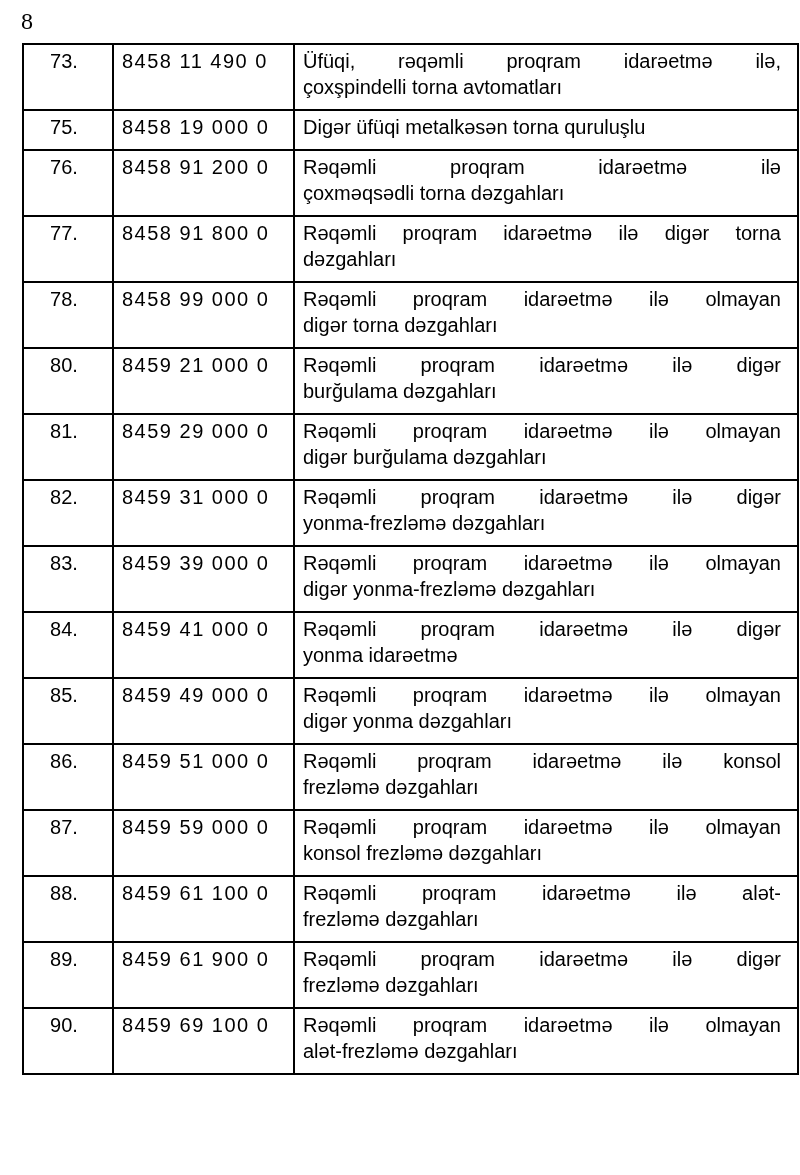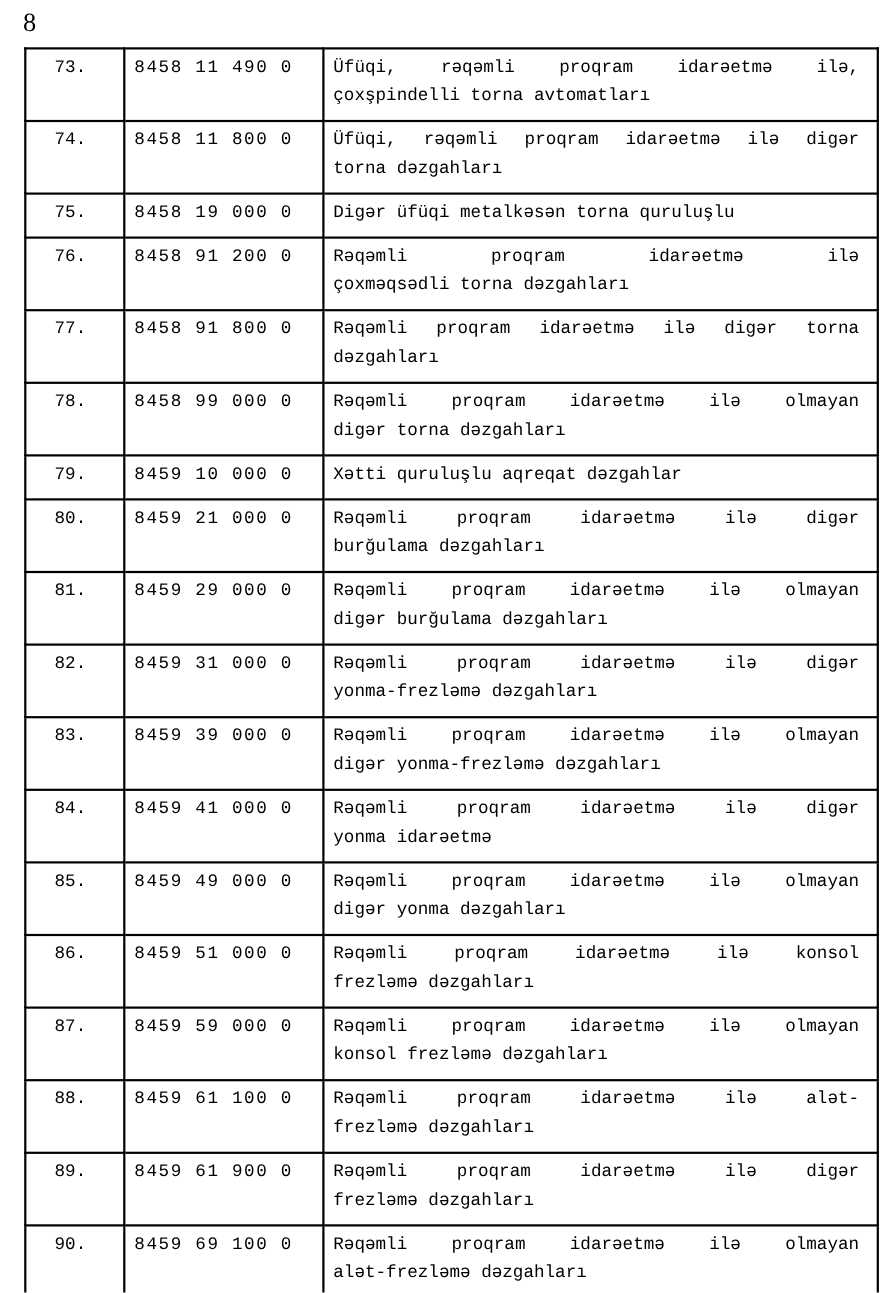--- a/index.html
+++ b/index.html
@@ -31,24 +31,23 @@
     position: absolute;
     left: 22px;
     top: 43px;
     width: 775px;
     border-collapse: collapse;
     table-layout: fixed;
   }
   table.doc-table td {
     border: 2px solid #000000;
     vertical-align: top;
-    font-size: 16px;
+    font-size: 20px;
     line-height: 26px;
     padding: 3px 16px 9px 8px;
-    font-family: Liberation Mono, monospace;
   }
   td.c-num {
     text-align: center;
   }
   td.c-code {
     text-align: left;
     letter-spacing: 1.5px;
     white-space: nowrap;
   }
   td.c-desc {
@@ -80,28 +79,20 @@
     <tbody>
     <tr>
       <td class="c-num">73.</td>
       <td class="c-code">8458 11 490 0</td>
       <td class="c-desc">
             <div class="desc-line">Üfüqi, rəqəmli proqram idarəetmə ilə,</div>
             <div class="desc-line last">çoxşpindelli torna avtomatları</div>
           </td>
     </tr>
 
-    <tr>
-      <td class="c-num">74.</td>
-      <td class="c-code">8458 11 800 0</td>
-      <td class="c-desc">
-            <div class="desc-line">Üfüqi, rəqəmli proqram idarəetmə ilə digər</div>
-            <div class="desc-line last">torna dəzgahları</div>
-          </td>
-    </tr>
 
     <tr>
       <td class="c-num">75.</td>
       <td class="c-code">8458 19 000 0</td>
       <td class="c-desc">
             <div class="desc-line last">Digər üfüqi metalkəsən torna quruluşlu</div>
           </td>
     </tr>
 
     <tr>
@@ -124,27 +115,20 @@
 
     <tr>
       <td class="c-num">78.</td>
       <td class="c-code">8458 99 000 0</td>
       <td class="c-desc">
             <div class="desc-line">Rəqəmli proqram idarəetmə ilə olmayan</div>
             <div class="desc-line last">digər torna dəzgahları</div>
           </td>
     </tr>
 
-    <tr>
-      <td class="c-num">79.</td>
-      <td class="c-code">8459 10 000 0</td>
-      <td class="c-desc">
-            <div class="desc-line last">Xətti quruluşlu aqreqat dəzgahlar</div>
-          </td>
-    </tr>
 
     <tr>
       <td class="c-num">80.</td>
       <td class="c-code">8459 21 000 0</td>
       <td class="c-desc">
             <div class="desc-line">Rəqəmli proqram idarəetmə ilə digər</div>
             <div class="desc-line last">burğulama dəzgahları</div>
           </td>
     </tr>
 

